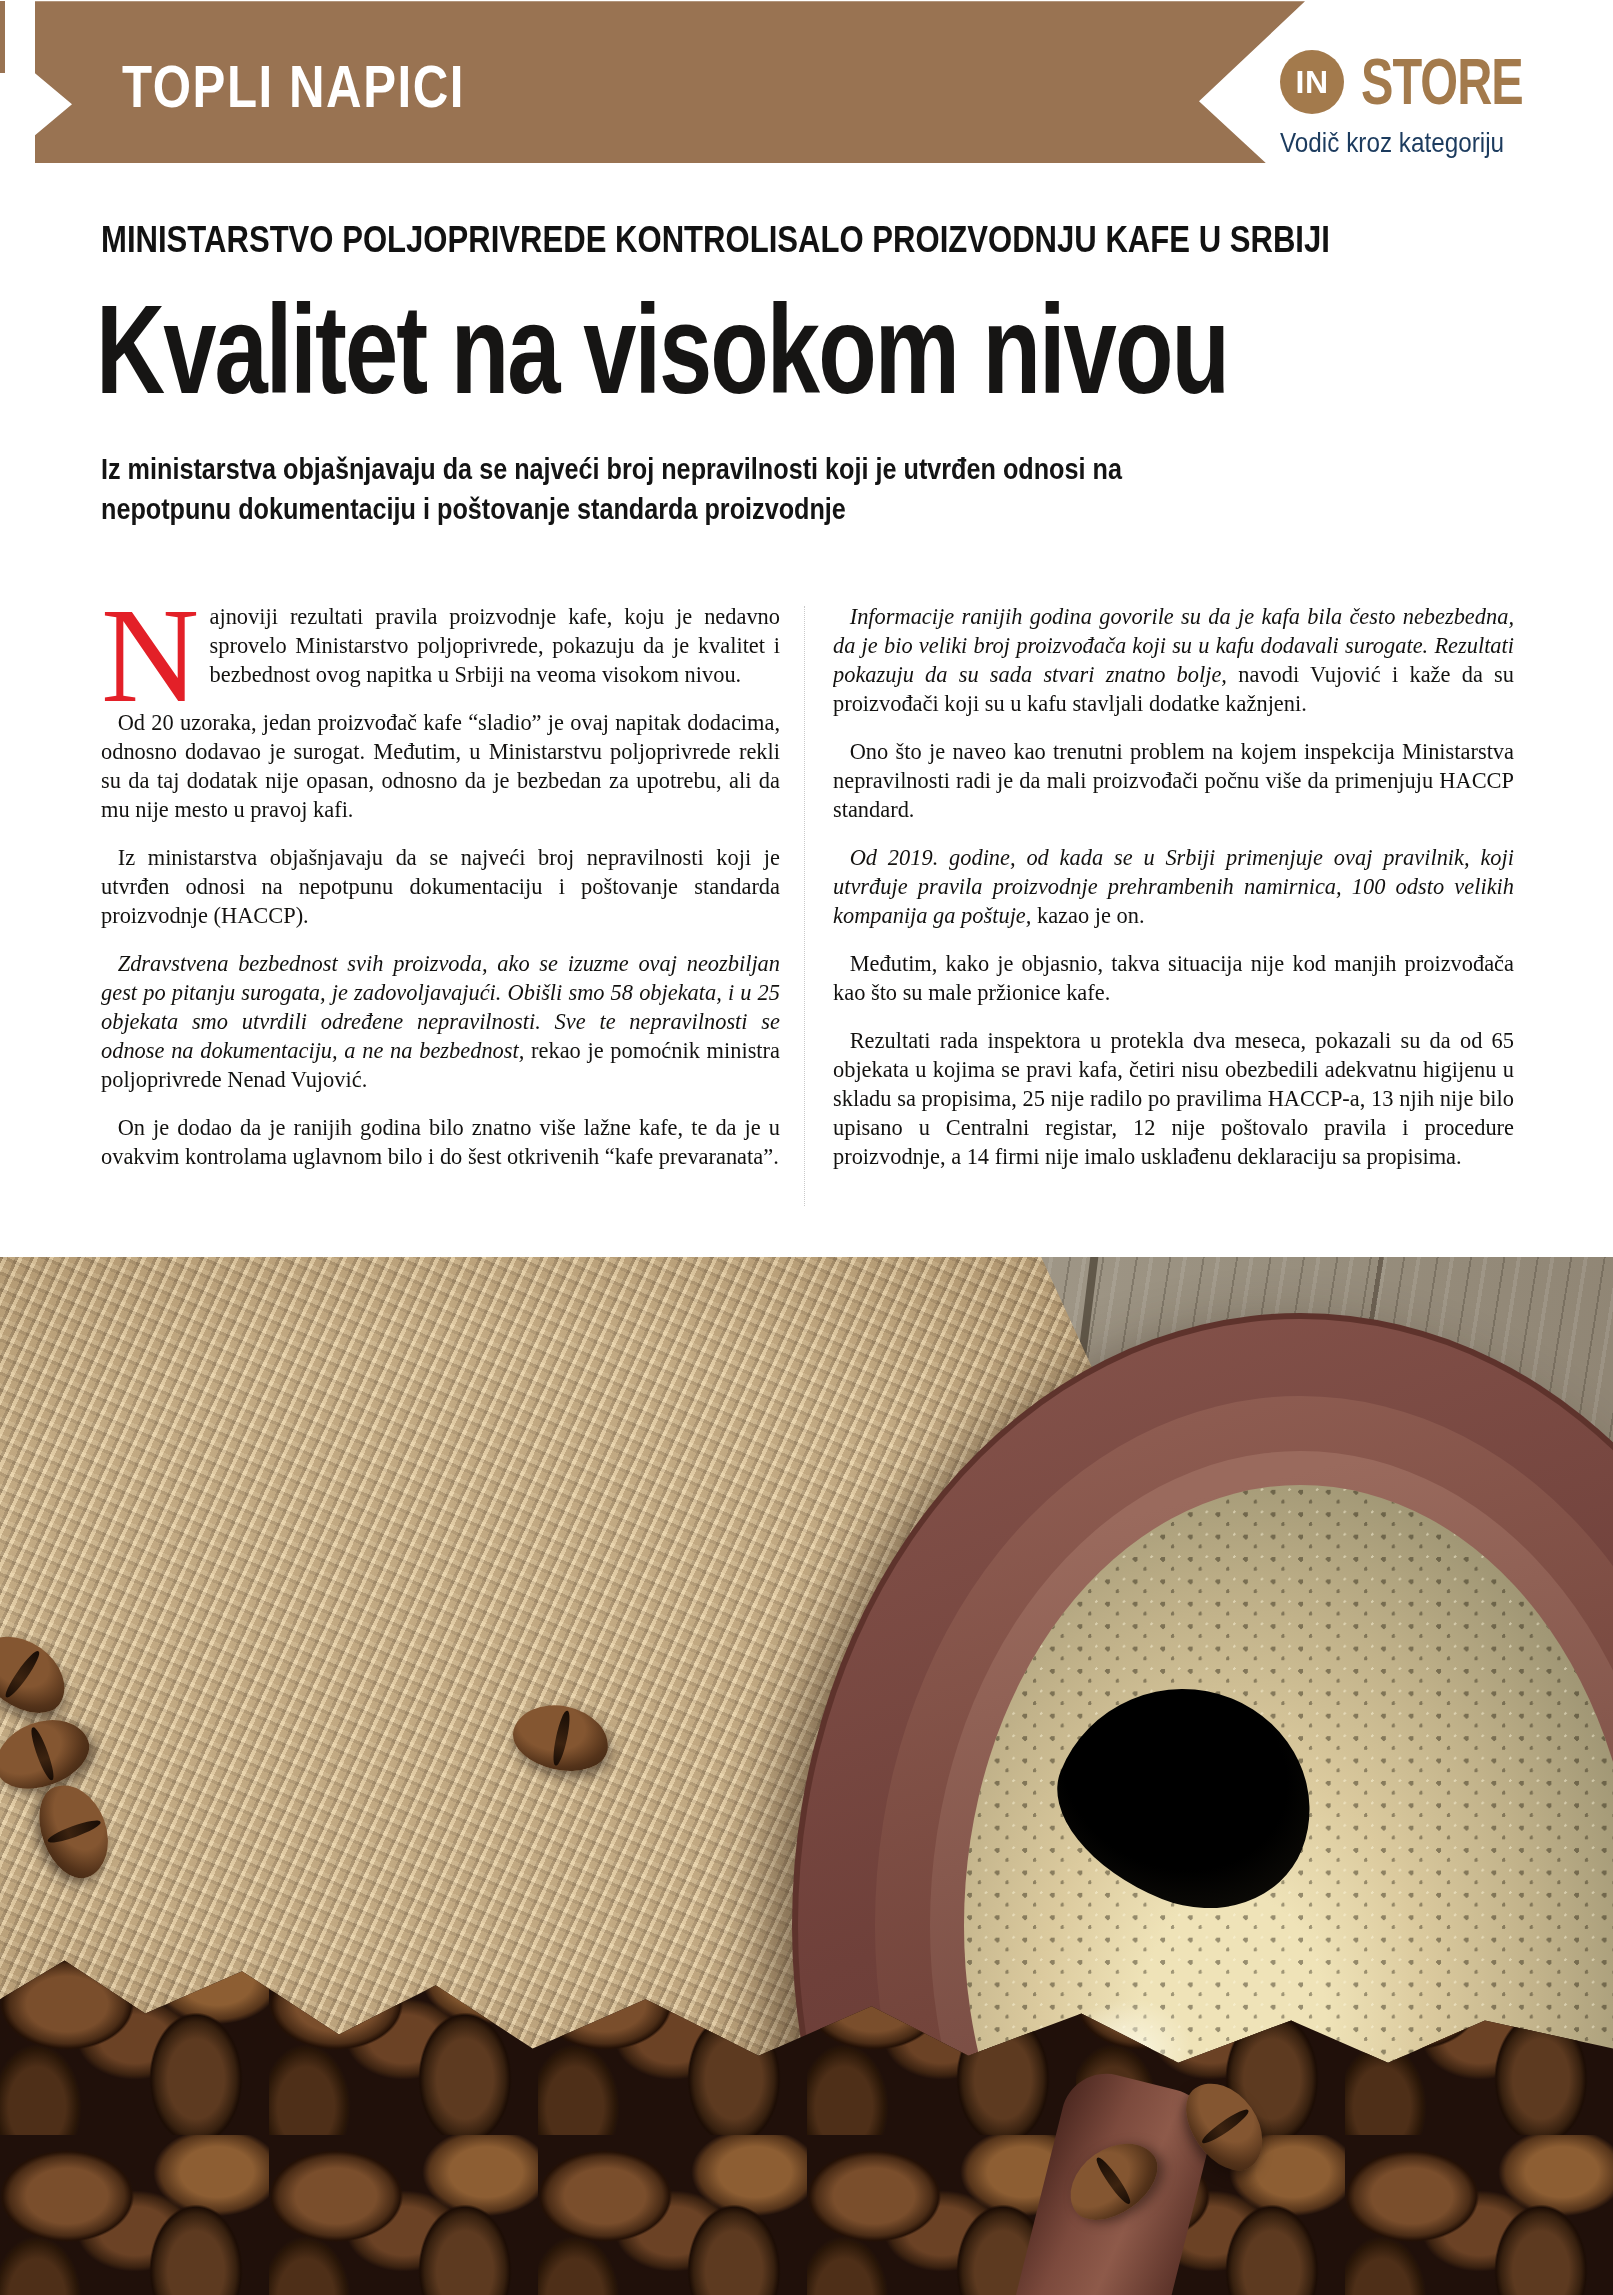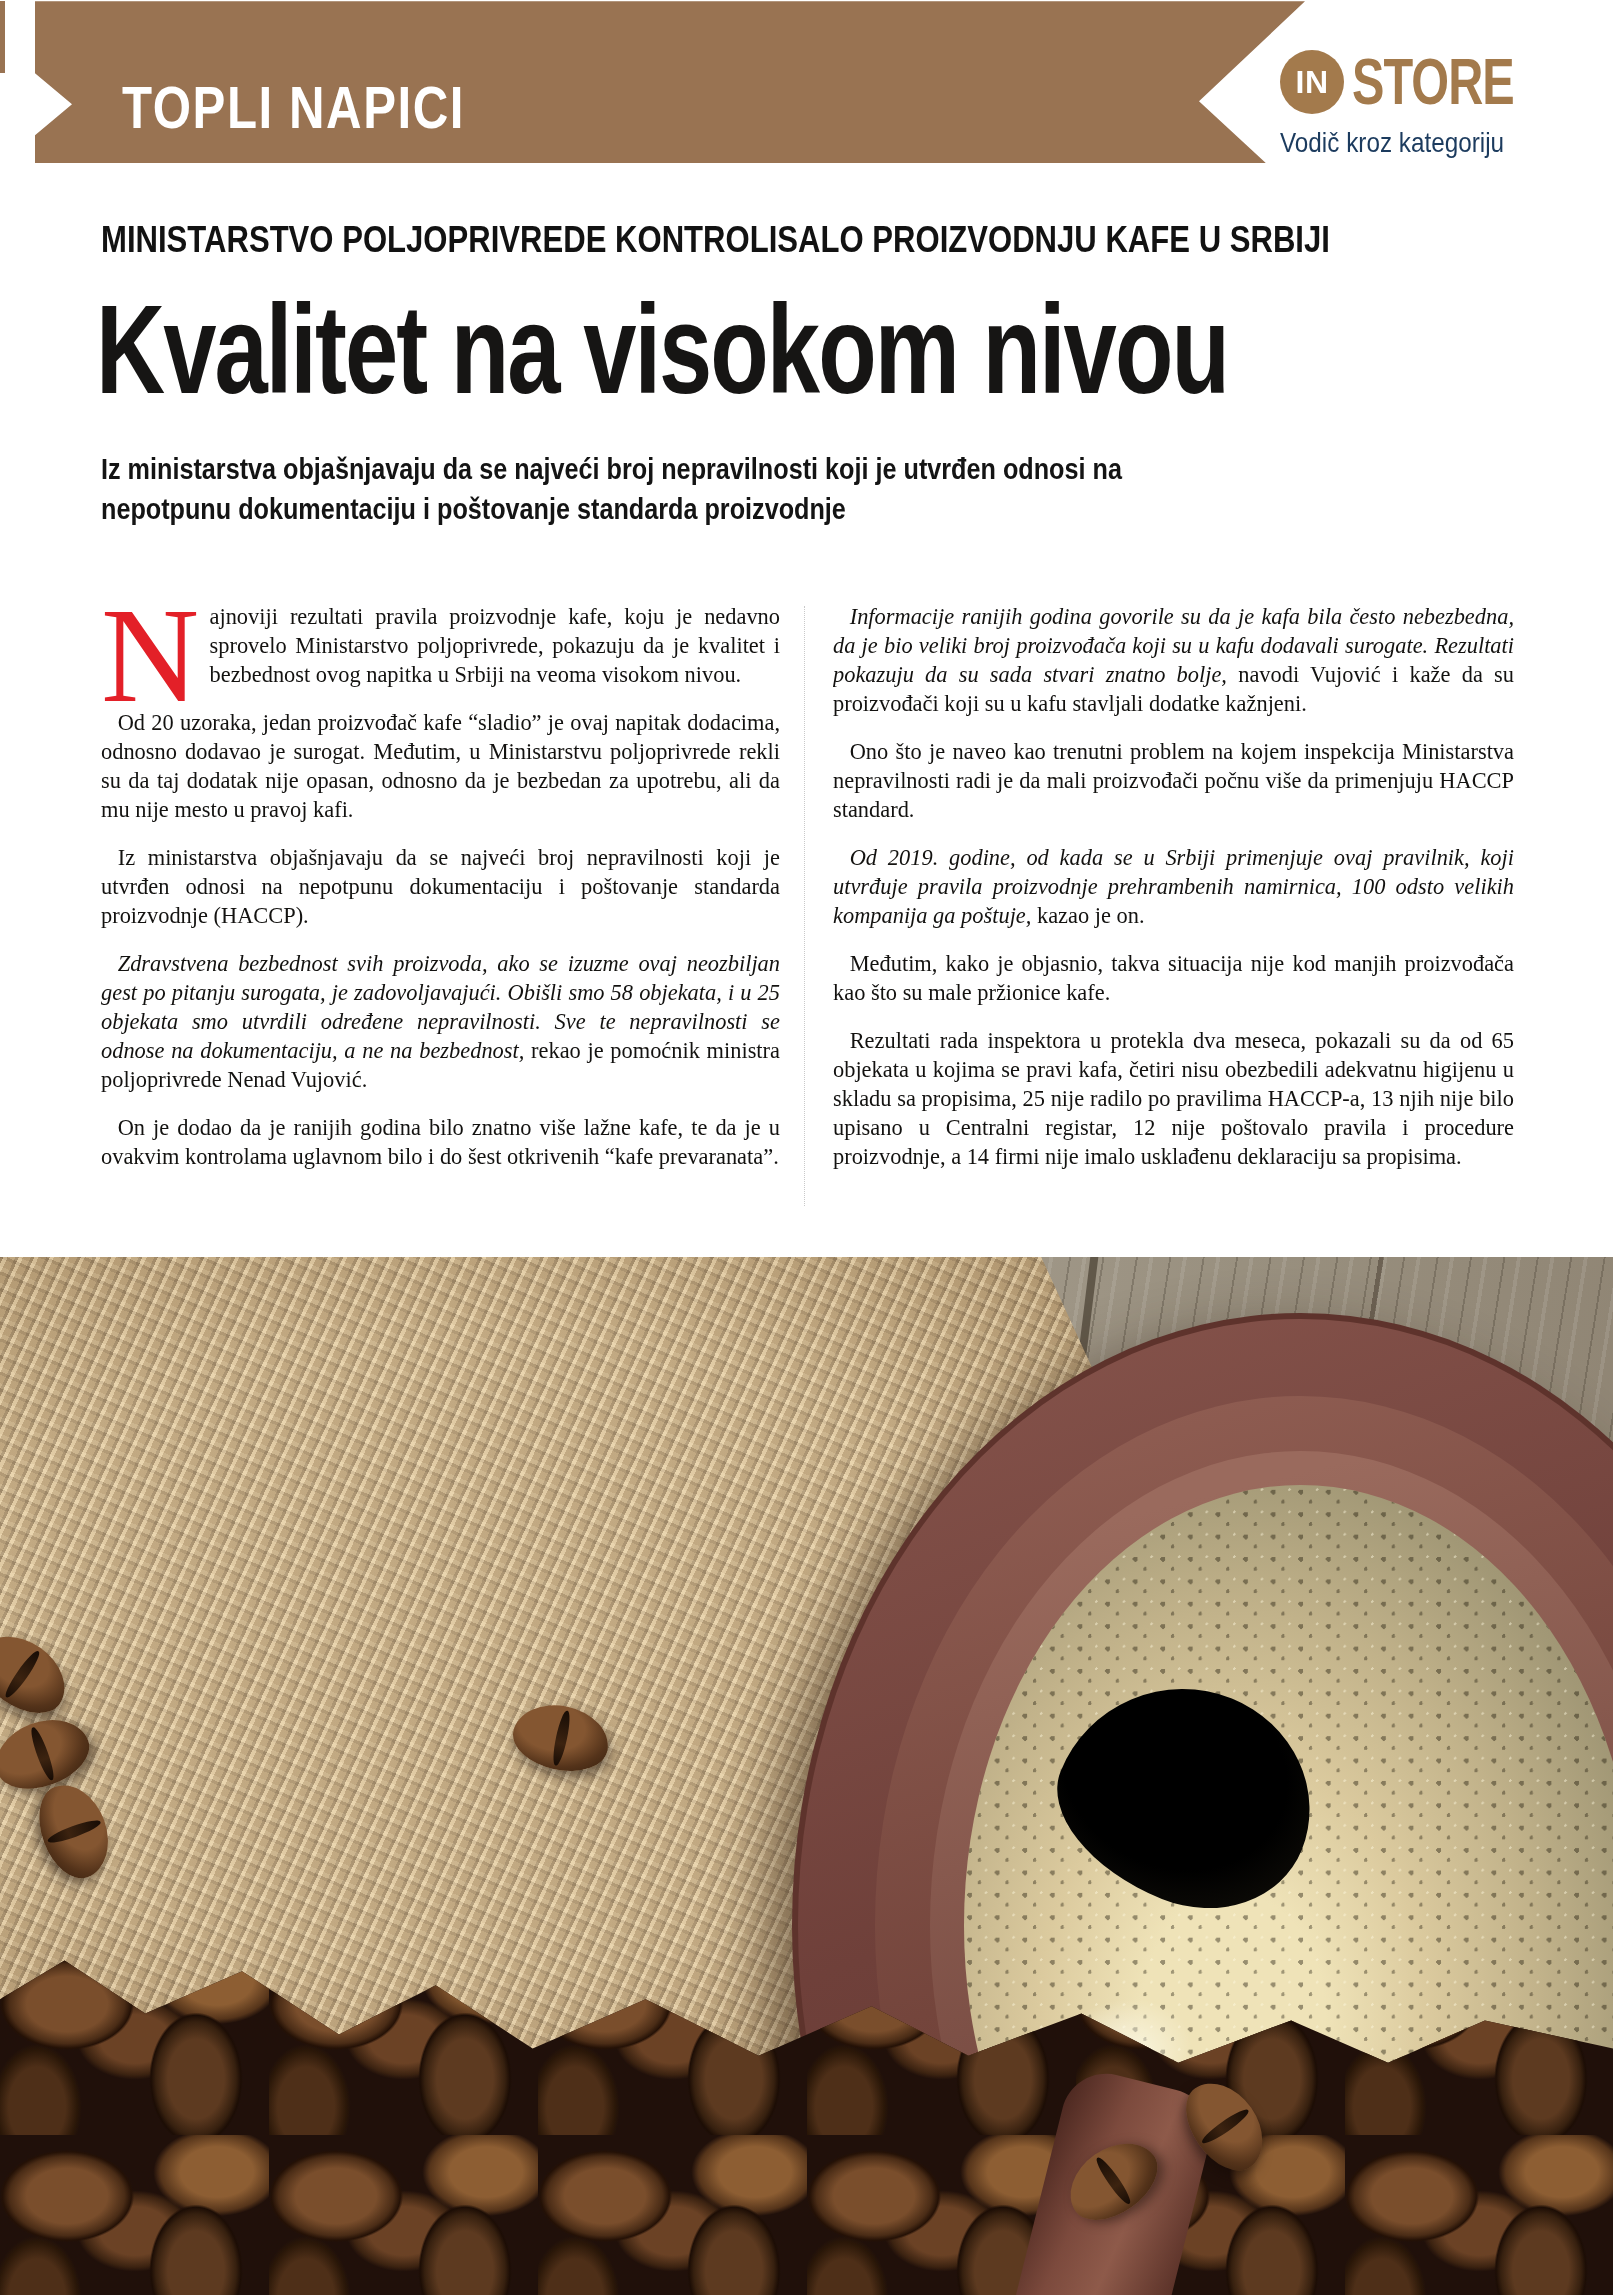--- a/index.html
+++ b/index.html
@@ -2,29 +2,29 @@
 <html style="font-size:10.3px"><head>
 <meta charset="utf-8">
 <style>
   html,body { margin:0; padding:0; background:#ffffff; }
   .page { position:relative; width:1614px; height:2295px; background:#fff; overflow:hidden;
           font-family:"Liberation Serif", serif; color:#131210; }
 
   
   .band { position:absolute; left:35px; top:1.3px; width:1270px; height:162px; background:#997352;
           clip-path:polygon(0 0,1270px 0,1164px 100px,1270px 198px,0 198px,0 134px,37px 103px,0 72px);
-          display:flex; align-items:center; }
+          display:flex; align-items:flex-start; }
   .band-sliver { position:absolute; left:0; top:1.3px; width:5.1px; height:72px; background:#997352; }
   .band-title { margin-left:87px; margin-top:51px; font-family:"Liberation Sans", sans-serif;
           font-weight:700; font-size:60px; color:#fff; letter-spacing:1.9px; white-space:nowrap;
           transform:scaleX(.82); transform-origin:left center; }
 
   
   .logo { position:absolute; left:1280px; top:45px; width:269px; }
-  .logo-row { display:flex; align-items:center; gap:8px;justify-content:space-between; }
+  .logo-row { display:flex; align-items:center; gap:17px;justify-content:space-between; }
   .logo-circle { width:64px; height:64px; border-radius:50%; background:#a37a4c; flex:0 0 auto;
           display:flex; align-items:center; justify-content:center; }
   .logo-in { font-family:"Liberation Sans", sans-serif; font-weight:700; font-size:32px; color:#fff; letter-spacing:0.6px; }
   .logo-store { font-family:"Liberation Sans", sans-serif; font-weight:700; font-size:64px; color:#a37a4c;
           letter-spacing:-1.3px; white-space:nowrap; transform:scaleX(.76); transform-origin:left center; }
   .logo-tagline { margin-top:7.7px; font-family:"Liberation Sans", sans-serif; font-size:27.6px; color:#1c3b5e;
           white-space:nowrap; transform:scaleX(.88); transform-origin:left top; }
 
   
   .kicker { position:absolute; left:101px; top:219px; font-family:"Liberation Sans", sans-serif;

